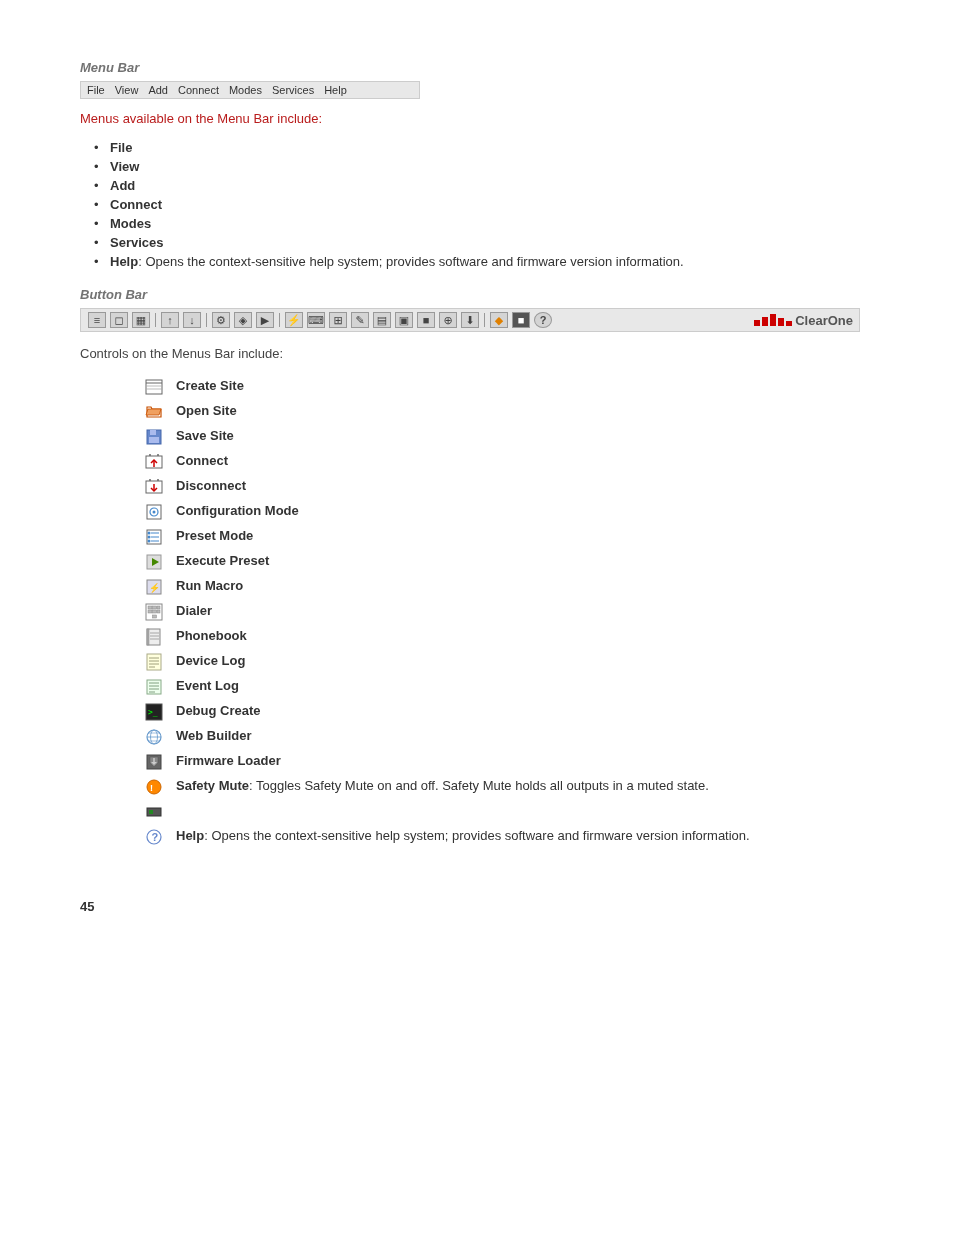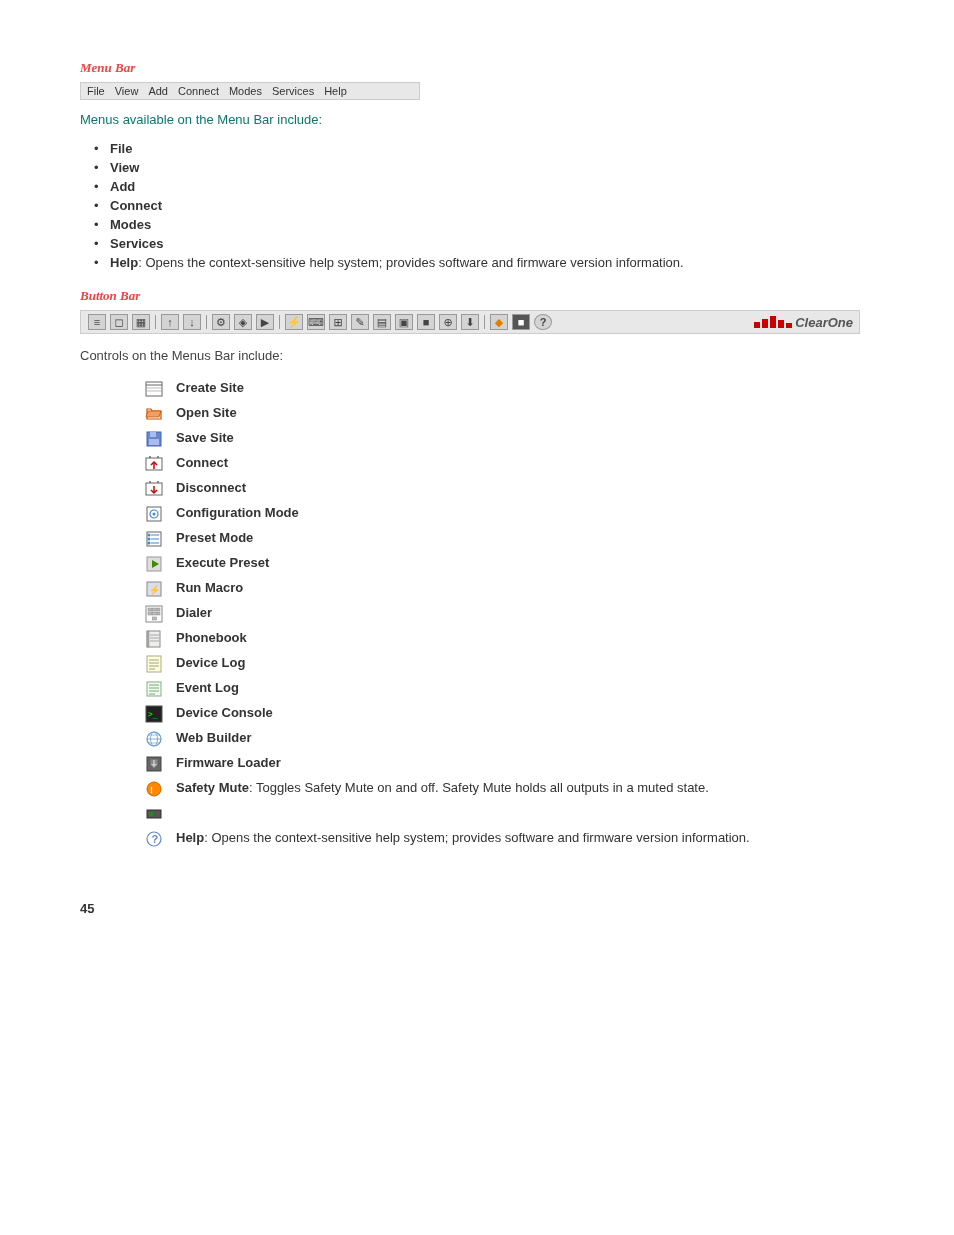--- a/index.html
+++ b/index.html
@@ -11,22 +11,21 @@
       width: 954px;
       min-height: 1235px;
       padding: 60px 80px 60px 80px;
     }
 
     .section-title {
       font-style: italic;
       font-weight: bold;
       font-size: 13px;
       margin-bottom: 6px;
-      color: #ef4444;
-      font-family: Liberation Serif, serif;
+      color: #737373;
     }
 
     .menu-bar-img {
       display: flex;
       align-items: center;
       background: #e8e8e8;
       border: 1px solid #ccc;
       padding: 2px 6px;
       font-size: 11px;
       color: #333;
@@ -34,21 +33,21 @@
       margin-bottom: 12px;
       width: 340px;
     }
 
     .menu-bar-img span {
       cursor: default;
     }
 
     .intro-text {
       font-size: 13px;
-      color: #0f766e;
+      color: #b91c1c;
       margin-bottom: 14px;
     }
 
     .bullet-list {
       list-style: none;
       padding-left: 30px;
       margin-bottom: 18px;
     }
 
     .bullet-list li {
@@ -83,21 +82,20 @@
 
     .button-bar-icons {
       display: flex;
       align-items: center;
       gap: 2px;
       font-size: 12px;
     }
 
     .clearone-logo {
       font-size: 13px;
-      font-style: italic;
       color: #555;
       font-weight: bold;
     }
 
     .controls-text {
       font-size: 13px;
       color: #444;
       margin-bottom: 16px;
     }
 
@@ -409,21 +407,21 @@
       <span class="icon-label"><strong>Event Log</strong></span>
     </li>
 
     <li>
       <div class="icon-cell">
         <svg width="18" height="18" viewBox="0 0 18 18" xmlns="http://www.w3.org/2000/svg">
           <rect x="1" y="1" width="16" height="16" fill="#222" stroke="#555" stroke-width="1"></rect>
           <text x="3" y="12" font-size="8" fill="#0f0" font-family="monospace">&gt;_</text>
         </svg>
       </div>
-      <span class="icon-label"><strong>Device Console</strong></span>
+      <span class="icon-label"><strong>Debug Create</strong></span>
     </li>
 
     <li>
       <div class="icon-cell">
         <svg width="18" height="18" viewBox="0 0 18 18" xmlns="http://www.w3.org/2000/svg">
           <circle cx="9" cy="9" r="7" fill="none" stroke="#6699cc" stroke-width="1.2"></circle>
           <ellipse cx="9" cy="9" rx="3.5" ry="7" fill="none" stroke="#6699cc" stroke-width="0.8"></ellipse>
           <line x1="2" y1="9" x2="16" y2="9" stroke="#6699cc" stroke-width="0.8"></line>
           <line x1="3" y1="5" x2="15" y2="5" stroke="#6699cc" stroke-width="0.6"></line>
           <line x1="3" y1="13" x2="15" y2="13" stroke="#6699cc" stroke-width="0.6"></line>

